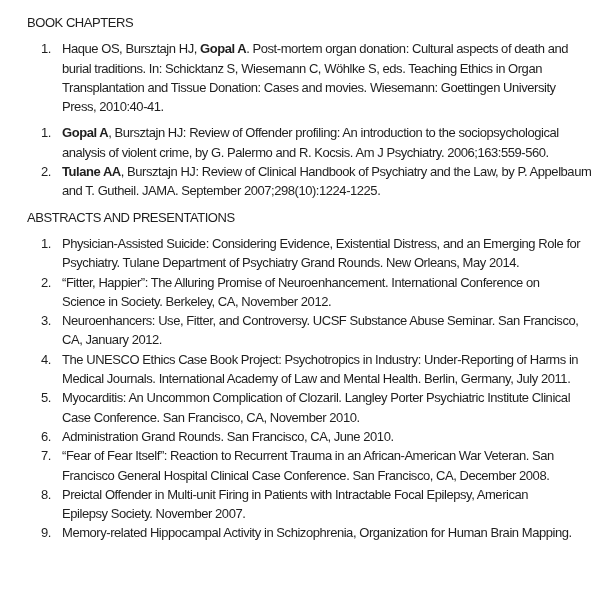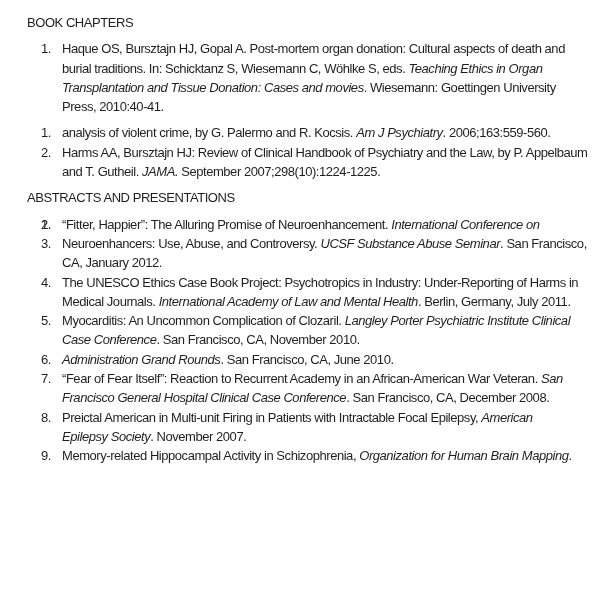--- a/index.html
+++ b/index.html
@@ -40,22 +40,22 @@
     position: relative;
     padding-left: 35px; 
     line-height: 19.3px;
   }
   .num {
     position: absolute;
     left: 14px; 
     top: 0;
   }
   .line { white-space: nowrap; }
-  .b { font-weight: normal; }
-  .i { font-style: italic; }
+  .b { font-weight: bold; }
+  .i { }
 </style>
 </head>
 <body>
 
 <div class="page">
   <div id="sections-root">
       <div class="section">
         <div class="section-heading">BOOK CHAPTERS</div>
         <ol class="ref-list">
           <li class="ref-item">
@@ -64,66 +64,70 @@
             <div class="line"><span class="">burial traditions. In: Schicktanz S, Wiesemann C, Wöhlke S, eds. </span><span class="i">Teaching Ethics in Organ</span></div>
             <div class="line"><span class="i">Transplantation and Tissue Donation: Cases and movies</span><span class="">. Wiesemann: Goettingen University</span></div>
             <div class="line"><span class="">Press, 2010:40-41.</span></div>
           </li>
         </ol>
       </div>
       <div class="section">
         <ol class="ref-list">
           <li class="ref-item">
             <span class="num">1.</span>
+            <div class="line"><span class="b">Gopal A</span><span class="">, Bursztajn HJ: Review of Offender profiling: An introduction to the sociopsychological</span></div>
             <div class="line"><span class="">analysis of violent crime, by G. Palermo and R. Kocsis. </span><span class="i">Am J Psychiatry</span><span class="">. 2006;163:559-560.</span></div>
           </li>
           <li class="ref-item">
             <span class="num">2.</span>
-            <div class="line"><span class="b">Harms AA</span><span class="">, Bursztajn HJ: Review of Clinical Handbook of Psychiatry and the Law, by P. Appelbaum</span></div>
+            <div class="line"><span class="b">Tulane AA</span><span class="">, Bursztajn HJ: Review of Clinical Handbook of Psychiatry and the Law, by P. Appelbaum</span></div>
             <div class="line"><span class="">and T. Gutheil. </span><span class="i">JAMA.</span><span class=""> September 2007;298(10):1224-1225.</span></div>
           </li>
         </ol>
       </div>
       <div class="section">
         <div class="section-heading">ABSTRACTS AND PRESENTATIONS</div>
         <ol class="ref-list">
           <li class="ref-item">
             <span class="num">1.</span>
+            <div class="line"><span class="">Physician-Assisted Suicide: Considering Evidence, Existential Distress, and an Emerging Role for</span></div>
+            <div class="line"><span class="">Psychiatry. </span><span class="i">Tulane Department of Psychiatry Grand Rounds</span><span class="">. New Orleans, May 2014.</span></div>
           </li>
           <li class="ref-item">
             <span class="num">2.</span>
             <div class="line"><span class="">“Fitter, Happier”: The Alluring Promise of Neuroenhancement. </span><span class="i">International Conference on</span></div>
+            <div class="line"><span class="i">Science in Society</span><span class="">. Berkeley, CA, November 2012.</span></div>
           </li>
           <li class="ref-item">
             <span class="num">3.</span>
-            <div class="line"><span class="">Neuroenhancers: Use, Abuse, and Controversy. </span><span class="i">UCSF Substance Abuse Seminar</span><span class="">. San Francisco,</span></div>
+            <div class="line"><span class="">Neuroenhancers: Use, Fitter, and Controversy. </span><span class="i">UCSF Substance Abuse Seminar</span><span class="">. San Francisco,</span></div>
             <div class="line"><span class="">CA, January 2012.</span></div>
           </li>
           <li class="ref-item">
             <span class="num">4.</span>
             <div class="line"><span class="">The UNESCO Ethics Case Book Project: Psychotropics in Industry: Under-Reporting of Harms in</span></div>
             <div class="line"><span class="">Medical Journals. </span><span class="i">International Academy of Law and Mental Health</span><span class="">. Berlin, Germany, July 2011.</span></div>
           </li>
           <li class="ref-item">
             <span class="num">5.</span>
             <div class="line"><span class="">Myocarditis: An Uncommon Complication of Clozaril. </span><span class="i">Langley Porter Psychiatric Institute Clinical</span></div>
             <div class="line"><span class="i">Case Conference</span><span class="">. San Francisco, CA, November 2010.</span></div>
           </li>
           <li class="ref-item">
             <span class="num">6.</span>
             <div class="line"><span class="i">Administration Grand Rounds</span><span class="">. San Francisco, CA, June 2010.</span></div>
           </li>
           <li class="ref-item">
             <span class="num">7.</span>
-            <div class="line"><span class="">“Fear of Fear Itself”: Reaction to Recurrent Academy in an African-American War Veteran. </span><span class="i">San</span></div>
+            <div class="line"><span class="">“Fear of Fear Itself”: Reaction to Recurrent Trauma in an African-American War Veteran. </span><span class="i">San</span></div>
             <div class="line"><span class="i">Francisco General Hospital Clinical Case Conference</span><span class="">. San Francisco, CA, December 2008.</span></div>
           </li>
           <li class="ref-item">
             <span class="num">8.</span>
-            <div class="line"><span class="">Preictal American in Multi-unit Firing in Patients with Intractable Focal Epilepsy, </span><span class="i">American</span></div>
+            <div class="line"><span class="">Preictal Offender in Multi-unit Firing in Patients with Intractable Focal Epilepsy, </span><span class="i">American</span></div>
             <div class="line"><span class="i">Epilepsy Society</span><span class="">. November 2007.</span></div>
           </li>
           <li class="ref-item">
             <span class="num">9.</span>
             <div class="line"><span class="">Memory-related Hippocampal Activity in Schizophrenia, </span><span class="i">Organization for Human Brain Mapping</span><span class="">.</span></div>
           </li>
         </ol>
       </div>
     </div>
 </div>

